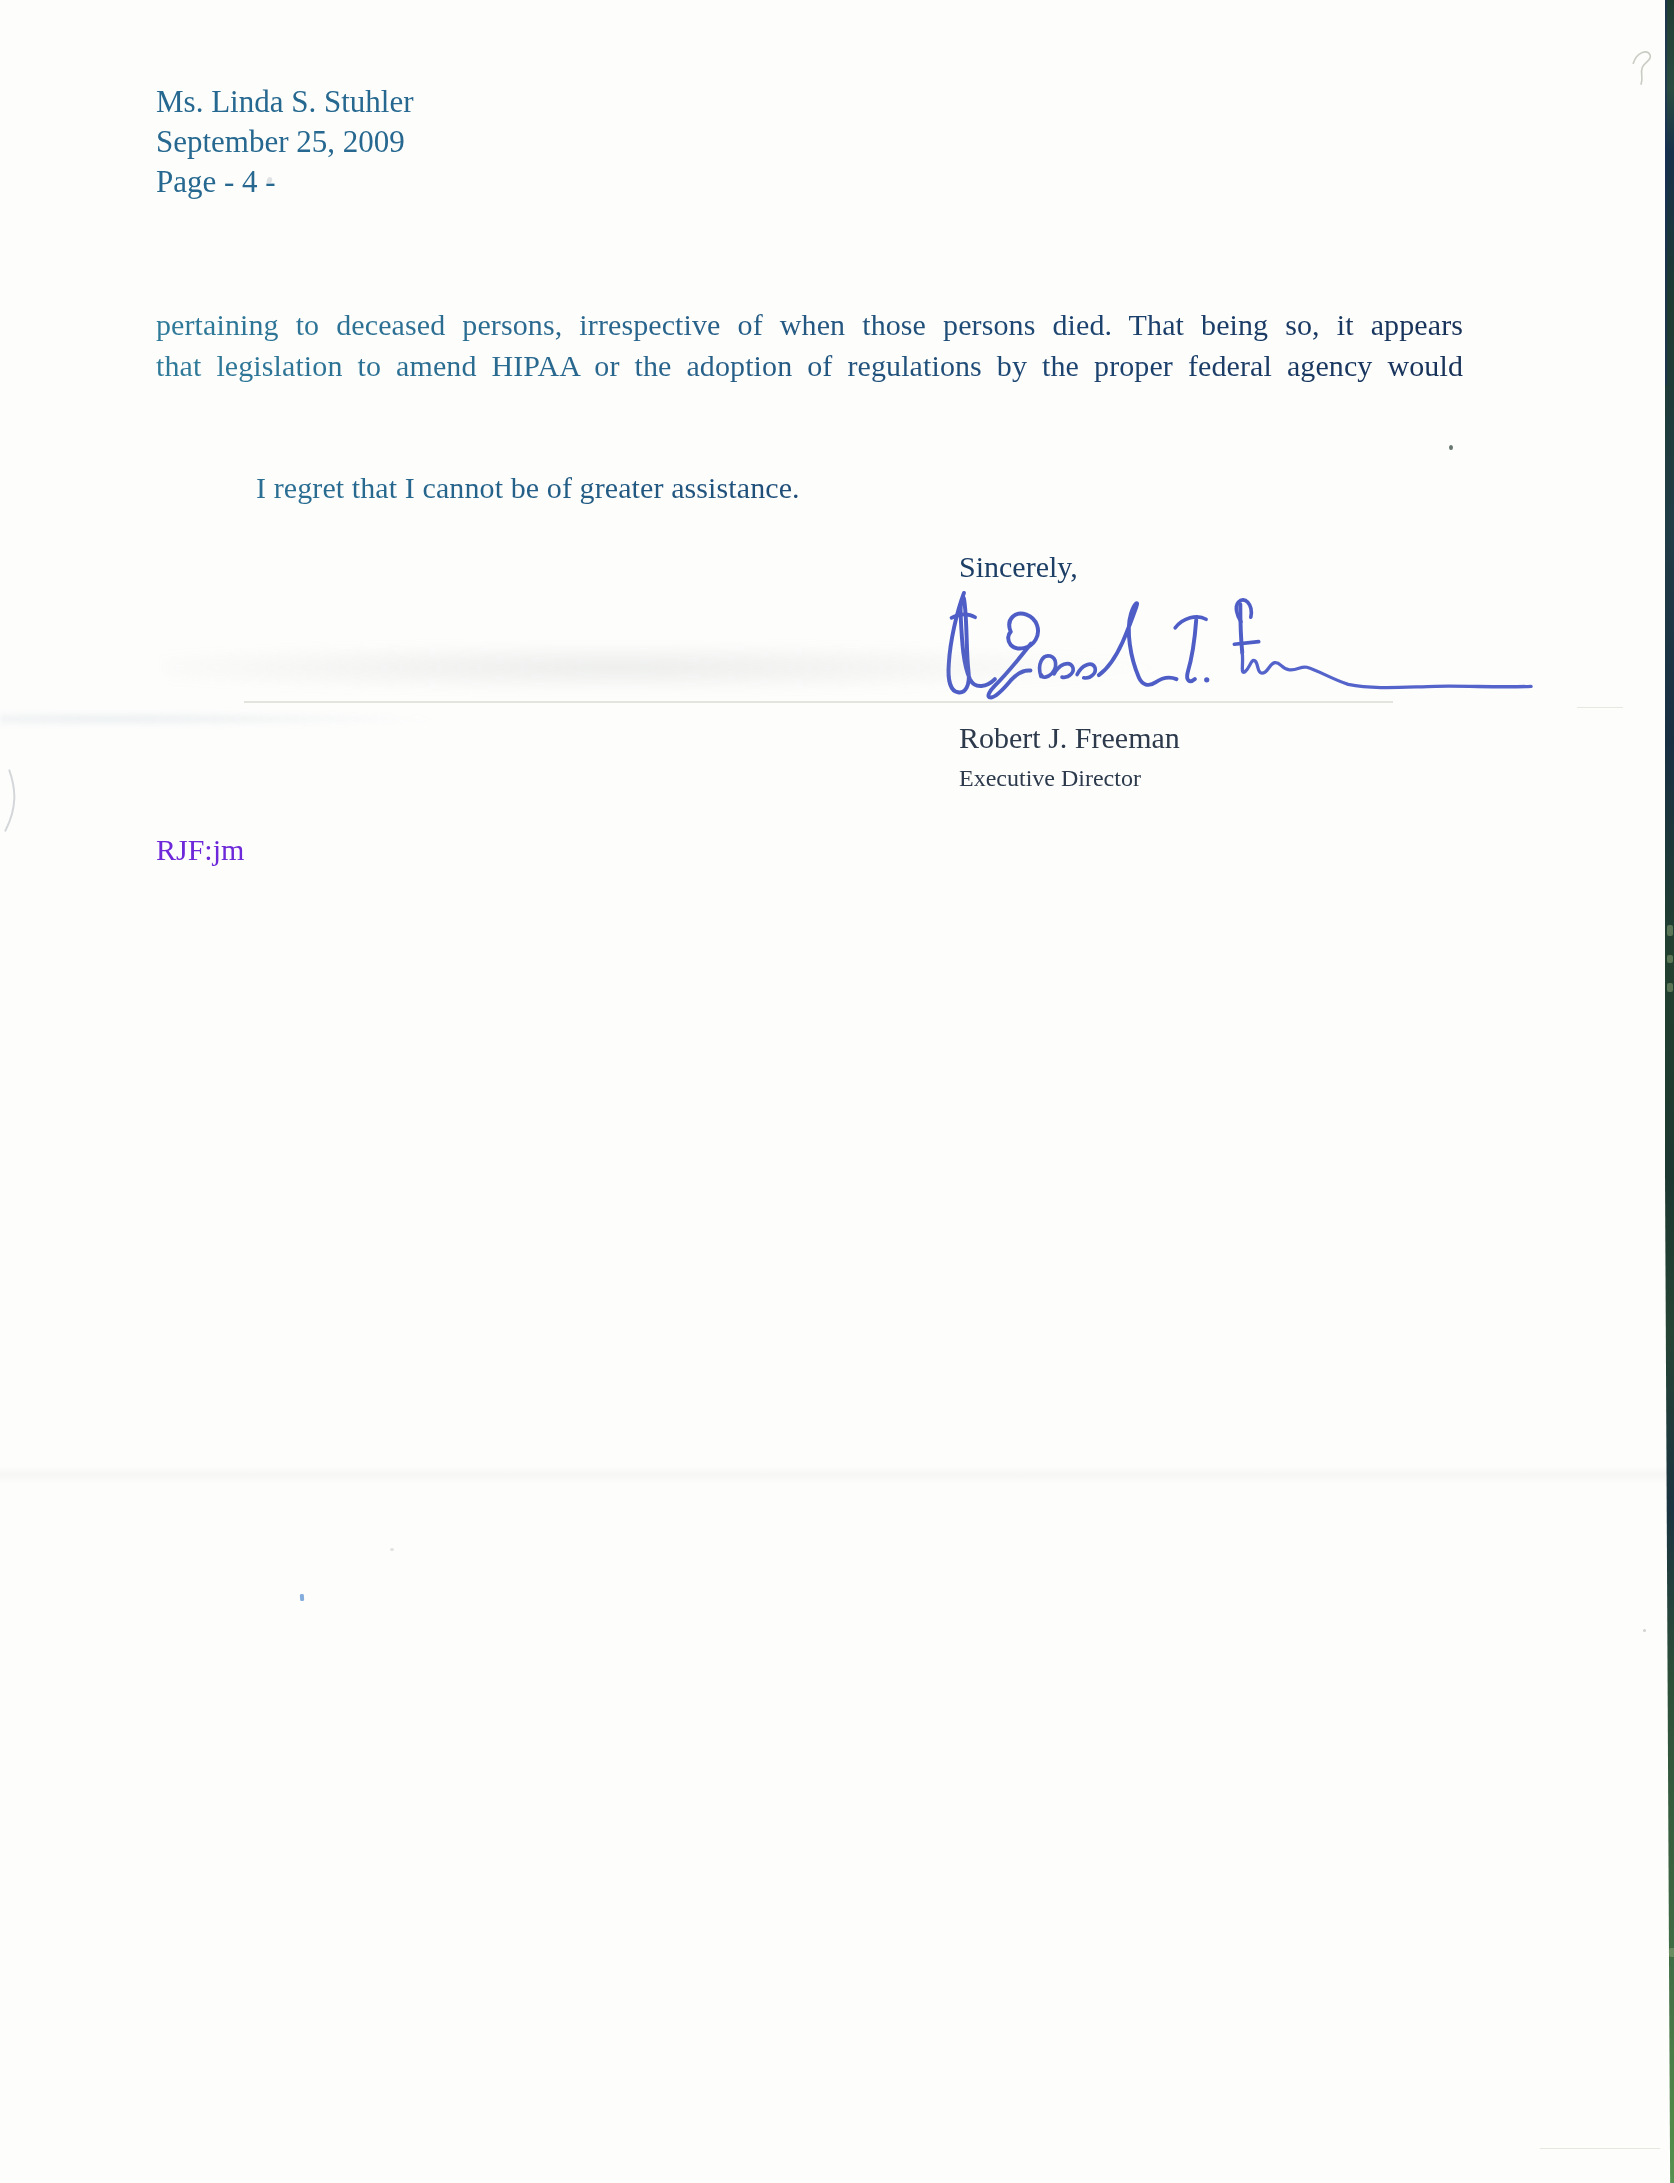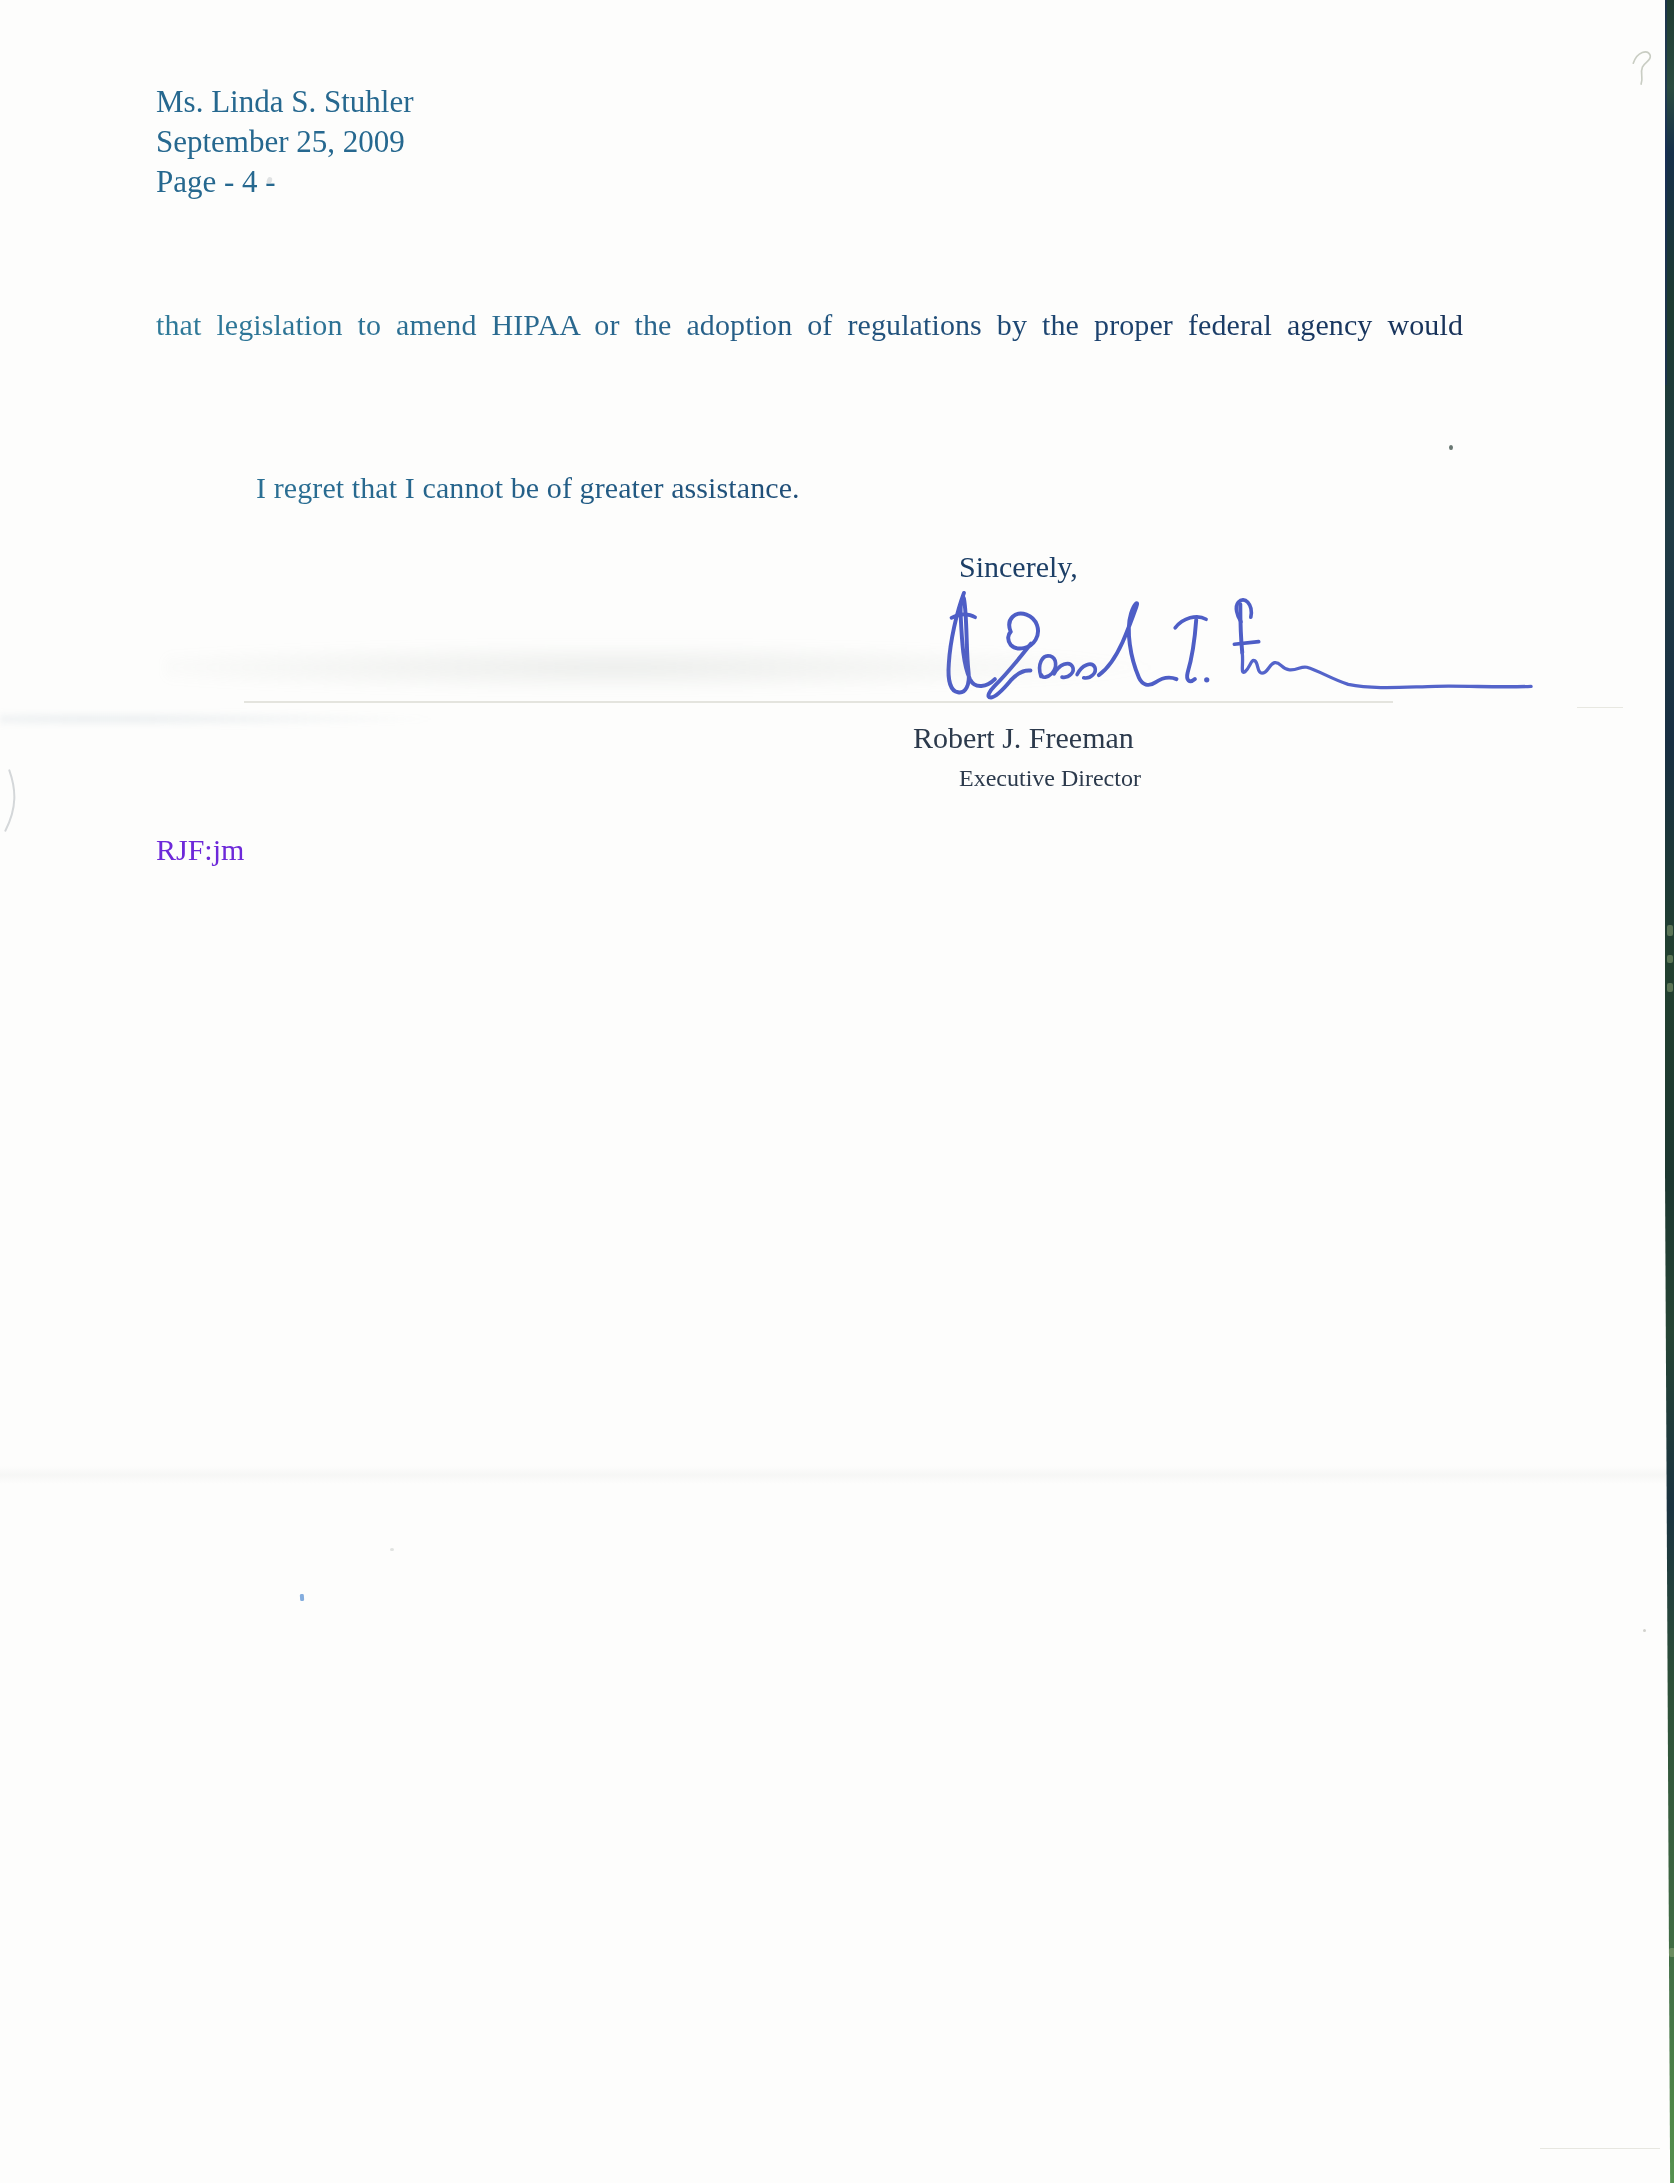--- a/index.html
+++ b/index.html
@@ -9,21 +9,21 @@
     font-family:"Liberation Serif","DejaVu Serif",serif;
   }
   .abs{position:absolute;}
   
   .header-block{left:156px;top:82px;font-size:31px;line-height:40px;color:#26688f;}
   .para-block{left:156px;top:304px;width:1307px;font-size:30px;line-height:41px;letter-spacing:0.1px;}
   .para-line{white-space:nowrap;color:#214f78;}
   .para-line.justify{text-align:justify;text-align-last:justify;}
   .closing-line{left:256px;top:468px;font-size:30px;line-height:40px;color:#235a82;white-space:nowrap;letter-spacing:0.1px;}
   .valediction{left:959px;top:547px;font-size:30px;line-height:40px;color:#1d3f66;}
-  .sig-name{left:913px;top:718px;font-size:30px;line-height:40px;color:#2c3a4c;}
+  .sig-name{left:959px;top:718px;font-size:30px;line-height:40px;color:#2c3a4c;}
   .sig-title{left:959px;top:758px;font-size:24px;line-height:40px;color:#2c3a4c;}
   .initials{left:156px;top:830px;font-size:30px;line-height:40px;color:#6d28d9;}
   @supports (-webkit-background-clip:text){
     .grad-line{
       background-image:linear-gradient(90deg,#2f7a99 0%,#28648c 38%,#1c426e 72%,#173158 100%);
       -webkit-background-clip:text;background-clip:text;color:transparent;
     }
     .grad-close{
       background-image:linear-gradient(90deg,#2b7094 0%,#235e87 55%,#1f4d77 100%);
       -webkit-background-clip:text;background-clip:text;color:transparent;
@@ -65,20 +65,21 @@
 </head>
 <body>
 
 <div class="abs header-block">
   <div>Ms. Linda S. Stuhler</div>
   <div>September 25, 2009</div>
   <div>Page - 4 -</div>
 </div>
 
 <div class="abs para-block">
+  <div class="para-line justify grad-line">pertaining to deceased persons, irrespective of when those persons died.  That being so, it appears</div>
   <div class="para-line justify grad-line">that legislation to amend HIPAA or the adoption of regulations by the proper federal agency would</div>
 </div>
 
 <div class="abs closing-line grad-close">I regret that I cannot be of greater assistance.</div>
 
 <div class="abs valediction">Sincerely,</div>
 
 <svg class="abs sig-svg" viewBox="0 0 930 190" fill="none" stroke="#4e5ec6" stroke-linecap="round" stroke-linejoin="round">
 
   <path stroke-width="6" d="M31,9 C20,38 10,82 8,116 C6,140 10,158 22,160 C34,162 40,148 38,130 C34,96 36,46 31,18 C29,10 25,22 26,44 C28,86 30,118 40,140 C48,156 66,152 78,140"></path>

